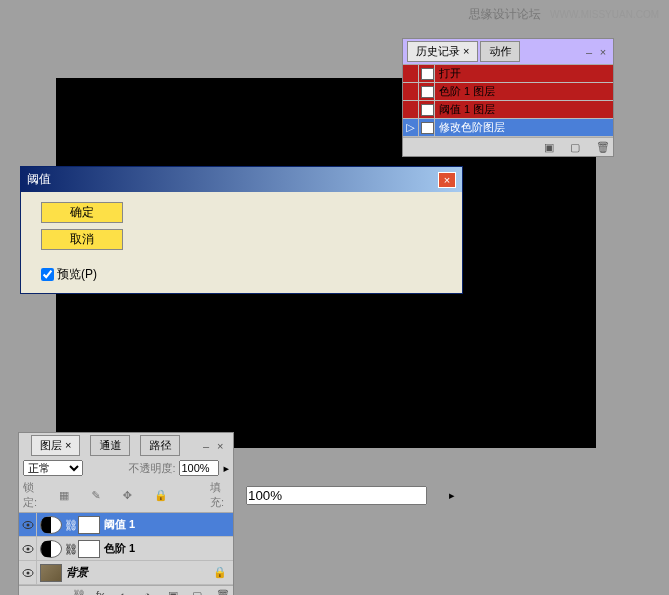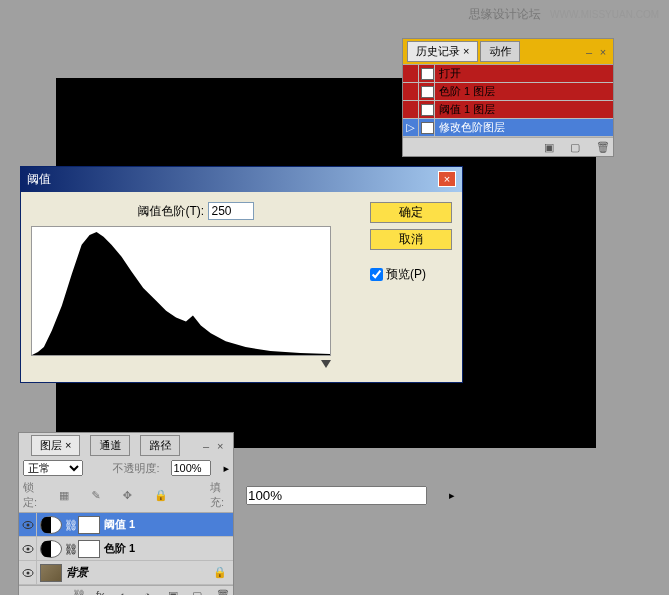--- a/index.html
+++ b/index.html
@@ -5,38 +5,38 @@
 * { box-sizing: border-box; margin: 0; padding: 0; font-family: "Microsoft YaHei", SimSun, sans-serif; }
 body { background: #a0a0a0; width: 669px; height: 595px; position: relative; overflow: hidden; }
 
 .watermark { position: absolute; top: 6px; right: 10px; color: #777; font-size: 12px; }
 .watermark .url { color: #999; font-size: 10px; margin-left: 6px; }
 
 .canvas-black { position: absolute; left: 56px; top: 78px; width: 540px; height: 370px; background: #000; }
 
 
 .history-panel { position: absolute; left: 402px; top: 38px; width: 212px; background: #d4d4d4; border: 1px solid #888; font-size: 11px; }
-.history-hdr { display: flex; align-items: center; padding: 2px 4px; background: #eab308; border-bottom: 1px solid #aaa; }
+.history-hdr { display: flex; align-items: center; padding: 2px 4px; background: #c4b5fd; border-bottom: 1px solid #aaa; }
 .history-hdr .tab { padding: 2px 8px; border: 1px solid #888; background: #d4d4d4; margin-right: 2px; }
 .history-hdr .tab.active { background: #e8e8e8; }
 .history-hdr .spacer { flex: 1; }
 .history-hdr .ctrl { width: 12px; height: 12px; margin-left: 2px; color: #555; cursor: pointer; text-align: center; }
 .history-list { background: #b91c1c; }
 .history-row { display: flex; align-items: center; height: 18px; border-bottom: 1px solid #bbb; }
 .history-row.selected { background: #4a7fd8; color: #fff; }
 .history-row .col1 { width: 16px; border-right: 1px solid #bbb; height: 100%; }
 .history-row .col2 { width: 16px; border-right: 1px solid #bbb; height: 100%; display: flex; align-items: center; justify-content: center; }
 .history-row .icon-box { width: 14px; height: 12px; background: #fff; border: 1px solid #666; margin-left: 2px; }
 .history-row .txt { margin-left: 4px; }
 .history-footer { display: flex; justify-content: flex-end; padding: 3px; gap: 12px; border-top: 1px solid #aaa; }
 .history-footer .fbtn { width: 14px; height: 12px; color: #555; }
 
 
 .dialog { position: absolute; left: 20px; top: 166px; width: 443px; background: #ece9d8; border: 1px solid #0a246a; }
-.dialog-title { background: linear-gradient(to right, #0a246a, #a6caf0); color: #fff; padding: 4px 6px; font-size: 12px; display: flex; }
+.dialog-title { background: linear-gradient(to right, #0a246a, #a6caf0); color: #fff; padding: 4px 6px; font-size: 12px; display: flex; align-items: center; }
 .dialog-title .spacer { flex: 1; }
 .dialog-title .close { width: 18px; height: 16px; background: #e05030; border: 1px solid #fff; color: #fff; text-align: center; font-size: 11px; line-height: 14px; cursor: pointer; }
 .dialog-body { padding: 10px; display: flex; }
 .dialog-left { flex: 1; }
 .threshold-row { text-align: center; margin-bottom: 6px; font-size: 12px; }
 .threshold-row input { width: 46px; border: 1px solid #7f9db9; padding: 1px 3px; font-size: 12px; }
 .histogram { width: 300px; height: 130px; border: 1px solid #999; background: #fff; position: relative; margin-bottom: 4px; }
 .histogram svg { width: 100%; height: 100%; }
 .slider-track { width: 300px; height: 12px; position: relative; }
 .slider-thumb { position: absolute; right: 0; top: 0; width: 0; height: 0; border-left: 5px solid transparent; border-right: 5px solid transparent; border-top: 8px solid #444; }
@@ -45,21 +45,21 @@
 .preview-row { font-size: 12px; margin-top: 10px; display: flex; align-items: center; }
 .preview-row input { margin-right: 3px; }
 
 
 .layers-panel { position: absolute; left: 18px; top: 432px; width: 216px; background: #d4d4d4; border: 1px solid #888; font-size: 11px; }
 .layers-hdr { display: flex; align-items: center; padding: 2px 4px; }
 .layers-hdr .tab { padding: 2px 8px; border: 1px solid #888; margin-right: 2px; margin-left: 8px; }
 .layers-hdr .tab.active { background: #e8e8e8; }
 .layers-hdr .spacer { flex: 1; }
 .layers-hdr .ctrl { width: 12px; height: 12px; margin-left: 2px; color: #555; }
-.layers-opts { display: flex; padding: 2px 4px; align-items: center; gap: 12px; }
+.layers-opts { display: flex; padding: 2px 4px; align-items: center; gap: 4px; }
 .layers-opts select { font-size: 11px; width: 60px; }
 .layers-opts .lbl { color: #777; }
 .layers-opts input { width: 40px; font-size: 11px; }
 .layers-lock { display: flex; padding: 2px 4px; align-items: center; gap: 22px; border-bottom: 1px solid #aaa; }
 .layers-lock .lbl { color: #777; }
 .layers-lock .lock-icon { width: 12px; height: 12px; color: #777; }
 .layers-list { background: #d4d4d4; }
 .layer-row { display: flex; align-items: center; height: 24px; border-bottom: 1px solid #bbb; }
 .layer-row.selected { background: #4a7fd8; color: #fff; }
 .layer-row .eye { width: 18px; border-right: 1px solid #bbb; height: 100%; display: flex; align-items: center; justify-content: center; }
@@ -130,34 +130,20 @@
   </div>
 </div>
 
 <div class="dialog">
   <div class="dialog-title">
     <span>阈值</span>
     <div class="spacer"></div>
     <div class="close">×</div>
   </div>
   <div class="dialog-body">
-    <div class="dialog-left">
-      <div class="threshold-row">
-        <span>阈值色阶(T):</span>
-        <input type="text" value="250" style="">
-      </div>
-      <div class="histogram">
-        <svg viewBox="0 0 300 130" preserveAspectRatio="none">
-          <polygon fill="#000" points="0,130 6,127 12,122 20,105 30,80 40,48 50,18 58,8 65,5 72,10 80,18 90,30 100,45 112,62 125,75 135,85 145,92 155,96 162,90 170,100 180,108 195,116 215,122 240,126 270,128 300,129 300,130"></polygon>
-        </svg>
-      </div>
-      <div class="slider-track">
-        <div class="slider-thumb"></div>
-      </div>
-    </div>
     <div class="dialog-right">
       <button class="dlg-btn">确定</button>
       <button class="dlg-btn">取消</button>
       <div class="preview-row">
         <input type="checkbox" checked="" style="">
         <span>预览(P)</span>
       </div>
     </div>
   </div>
 </div>

